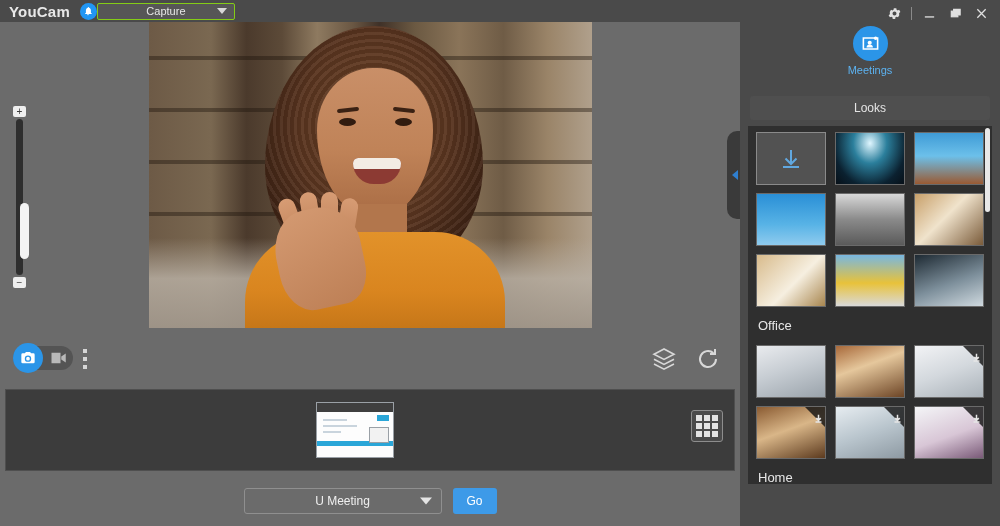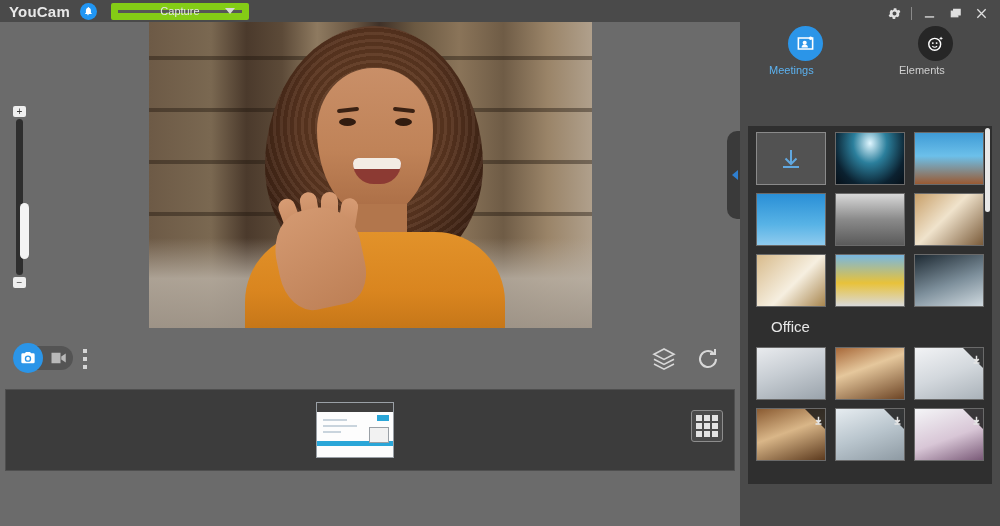--- a/index.html
+++ b/index.html
@@ -28,22 +28,22 @@
     color: #e8e8e8; font-size: 15px; font-weight: bold;
     margin-left: 9px; letter-spacing: .2px;
   }
   #bell-icon {
     width: 17px; height: 17px; border-radius: 50%;
     background: #2196f3; margin-left: 10px;
     display: flex; align-items: center; justify-content: center;
   }
   #bell-icon svg { width: 10px; height: 10px; fill: #fff; }
   #capture-select {
-    margin-left: 14px; width: 138px; height: 17px;
-    background: #565656; border: 7px solid #84cc16; border-radius: 2px;
+    margin-left: 0; width: 138px; height: 17px;
+    background: #565656; border: 1px solid #84cc16; border-radius: 2px;
     display: flex; align-items: center; justify-content: center;
     position: relative;
   }
   #capture-select .lbl { color: #e6e6e6; font-size: 11px; }
   #capture-select .caret {
     position: absolute; right: 7px; top: 50%; transform: translateY(-50%);
     width: 0; height: 0; border-left: 5px solid transparent;
     border-right: 5px solid transparent; border-top: 6px solid #d8d8d8;
   }
 
@@ -260,21 +260,21 @@
   #winctrls .ic {
     width: 26px; height: 20px; display: flex; align-items: center; justify-content: center;
   }
   #winctrls .ic svg { fill: #e0e0e0; }
   #winctrls .sep { width: 1px; height: 13px; background: #8a8a8a; margin: 0 4px; }
 
   #mode-tabs {
     position: absolute; left: 0; top: 26px; width: 260px; height: 56px;
     display: flex; justify-content: space-around; align-items: flex-start;
   }
-  .mode { width: 72px; }
+  .mode { width: 72px; text-align: center; }
   .mode .circ {
     width: 35px; height: 35px; border-radius: 50%; margin: 0 auto 3px;
     display: flex; align-items: center; justify-content: center;
     background: #262626;
   }
   .mode.active .circ { background: #2b95e8; }
   .mode .lbl { font-size: 11px; color: #cfcfcf; }
   .mode.active .lbl { color: #5cb2f0; }
   .mode .circ svg { fill: #fff; }
 
@@ -307,21 +307,21 @@
   .thumb.dl-placeholder svg { width: 24px; height: 24px; stroke: #61a8e0; fill: none; stroke-width: 2; }
   .thumb .dlbadge {
     position: absolute; right: 0; top: 0; width: 0; height: 0;
     border-top: 20px solid rgba(20,20,20,.82); border-left: 20px solid transparent;
   }
   .thumb .dlarrow {
     position: absolute; right: 2px; top: 2px; width: 9px; height: 9px;
   }
   .thumb .dlarrow svg { width: 9px; height: 9px; stroke: #e6e6e6; fill: none; stroke-width: 2; }
   .section-head {
-    color: #e7e7e7; font-size: 15px; padding: 11px 0 6px 23px;
+    color: #e7e7e7; font-size: 13px; padding: 11px 0 6px 10px;
   }
   #panel-scrollbar {
     position: absolute; right: 2px; top: 0; width: 5px; height: 358px;
   }
   #panel-scrollbar .thumbbar {
     position: absolute; left: 0; top: 2px; width: 5px; height: 84px;
     background: #e8e8e8; border-radius: 3px;
   }
 
   #upgrade-banner {
@@ -472,20 +472,27 @@
             <i></i>
             <i></i>
             <i></i>
             <i></i>
             <i></i>
             <i></i>
           </div>
       </div>
     </div>
 
+    <div id="launchbar">
+      <div id="meeting-select">
+        <span class="lbl">U Meeting</span>
+        <span class="caret"></span>
+      </div>
+      <div id="go-btn">Go</div>
+    </div>
 
     <div id="collapse-handle">
       <span class="arr"></span>
     </div>
   </div>
 
   <div id="right-pane">
 
     <div id="winctrls">
       <span class="ic">
@@ -517,35 +524,24 @@
         <div class="circ">
           <svg width="19" height="19" viewBox="0 0 24 24">
               <path d="M3 5h18v14H3z" fill="none" stroke="#fff" stroke-width="2"></path>
               <circle cx="11" cy="11" r="2.6"></circle>
               <path d="M7 17c0-2.4 1.8-3.6 4-3.6s4 1.2 4 3.6z"></path>
               <circle cx="18.5" cy="5.5" r="2.2"></circle>
             </svg>
         </div>
         <div class="lbl">Meetings</div>
       </div>
-      <div class="mode">
-        <div class="circ">
-          <svg width="19" height="19" viewBox="0 0 24 24">
-              <circle cx="11" cy="13" r="7.5" fill="none" stroke="#fff" stroke-width="1.8"></circle>
-              <circle cx="8.6" cy="11.5" r="1.2"></circle>
-              <circle cx="13.4" cy="11.5" r="1.2"></circle>
-              <path d="M8 15.4a4 4 0 0 0 6 0" fill="none" stroke="#fff" stroke-width="1.5"></path>
-              <path d="M19 3l.7 1.8L21.5 5.5l-1.8.7L19 8l-.7-1.8L16.5 5.5l1.8-.7z"></path>
-            </svg>
-        </div>
-        <div class="lbl">Elements</div>
-      </div>
     </div>
 
     <div id="tabs-row">
+      <div class="tab">Looks</div>
     </div>
 
     <div id="thumb-panel">
       <div id="sections-host">
           <div class="thumb-grid">
             <div class="thumb dl-placeholder">
               <svg viewBox="0 0 24 24">
                 <path d="M12 3v13M6.5 11.5 12 17l5.5-5.5M4 20h16"></path>
               </svg>
             </div>
@@ -580,20 +576,21 @@
                   <path d="M6 1v7M3 5.5 6 8.5 9 5.5M2 10.5h8"></path>
                 </svg></span>
             </div>
             <div class="thumb p-off6">
               <span class="dlbadge"></span>
               <span class="dlarrow"><svg viewBox="0 0 12 12">
                   <path d="M6 1v7M3 5.5 6 8.5 9 5.5M2 10.5h8"></path>
                 </svg></span>
             </div>
           </div>
+          <div class="section-head">Home</div>
         </div>
       <div id="panel-scrollbar">
         <div class="thumbbar"></div>
       </div>
     </div>
 
   </div>
 </div>
 
 </body></html>

